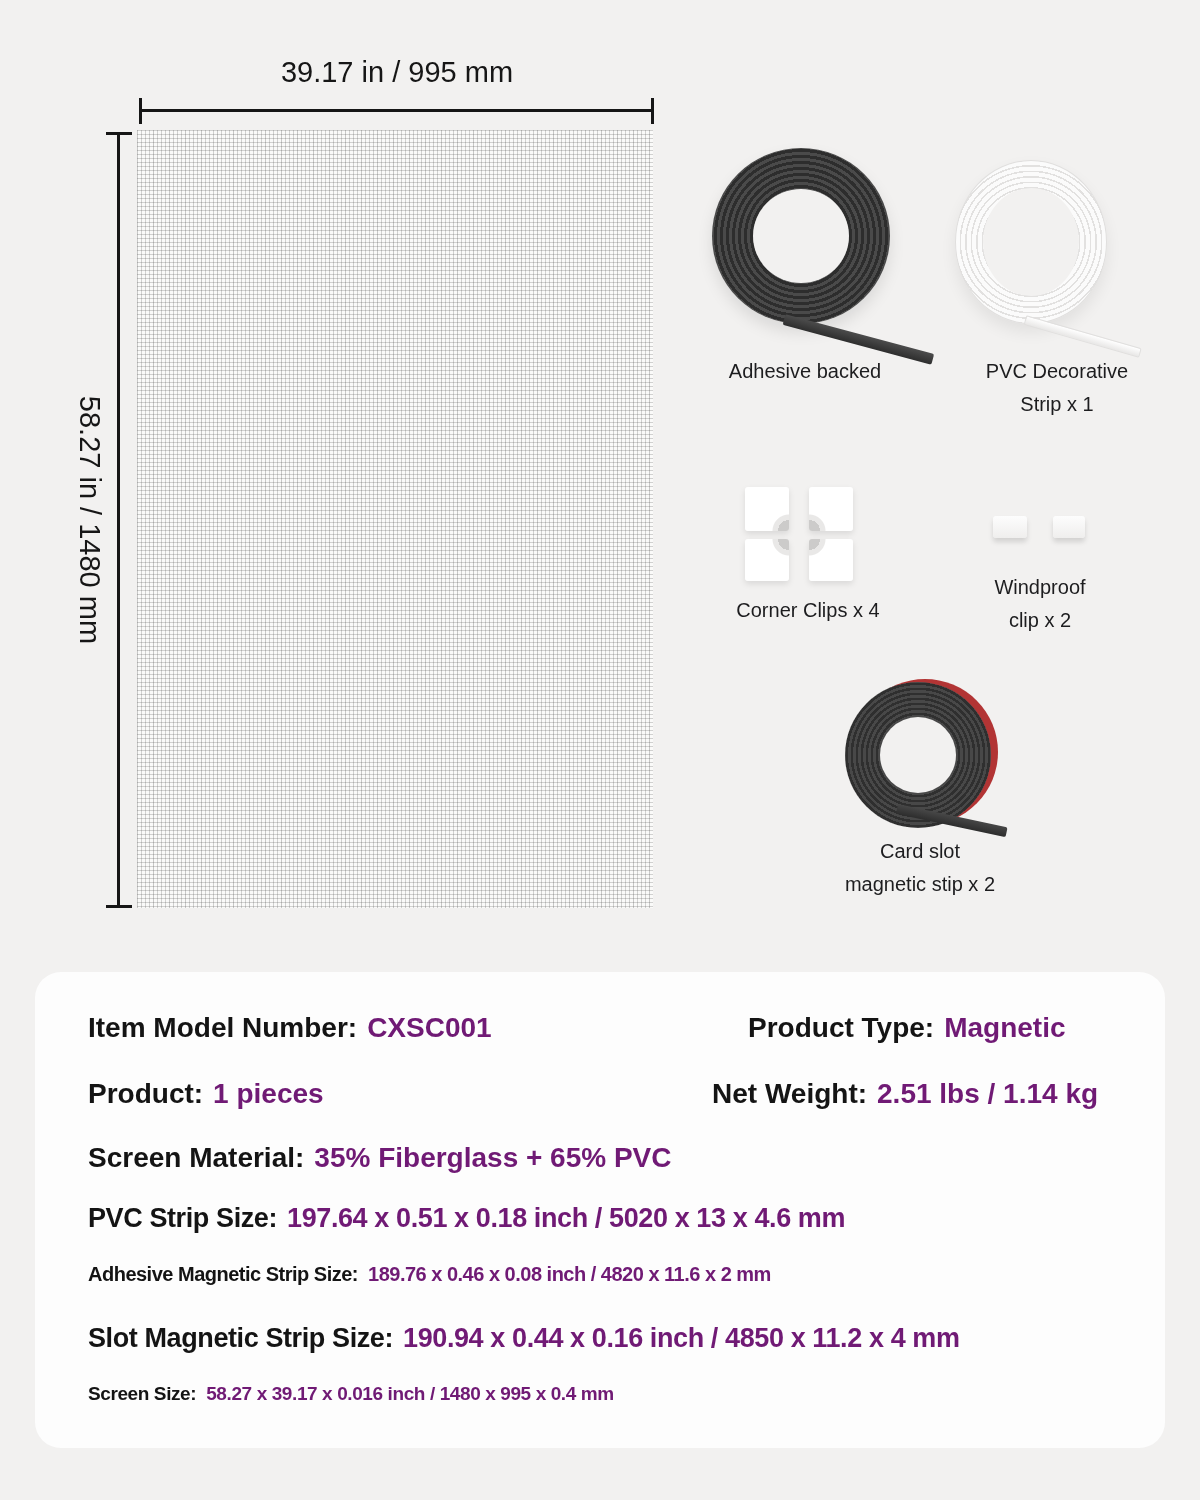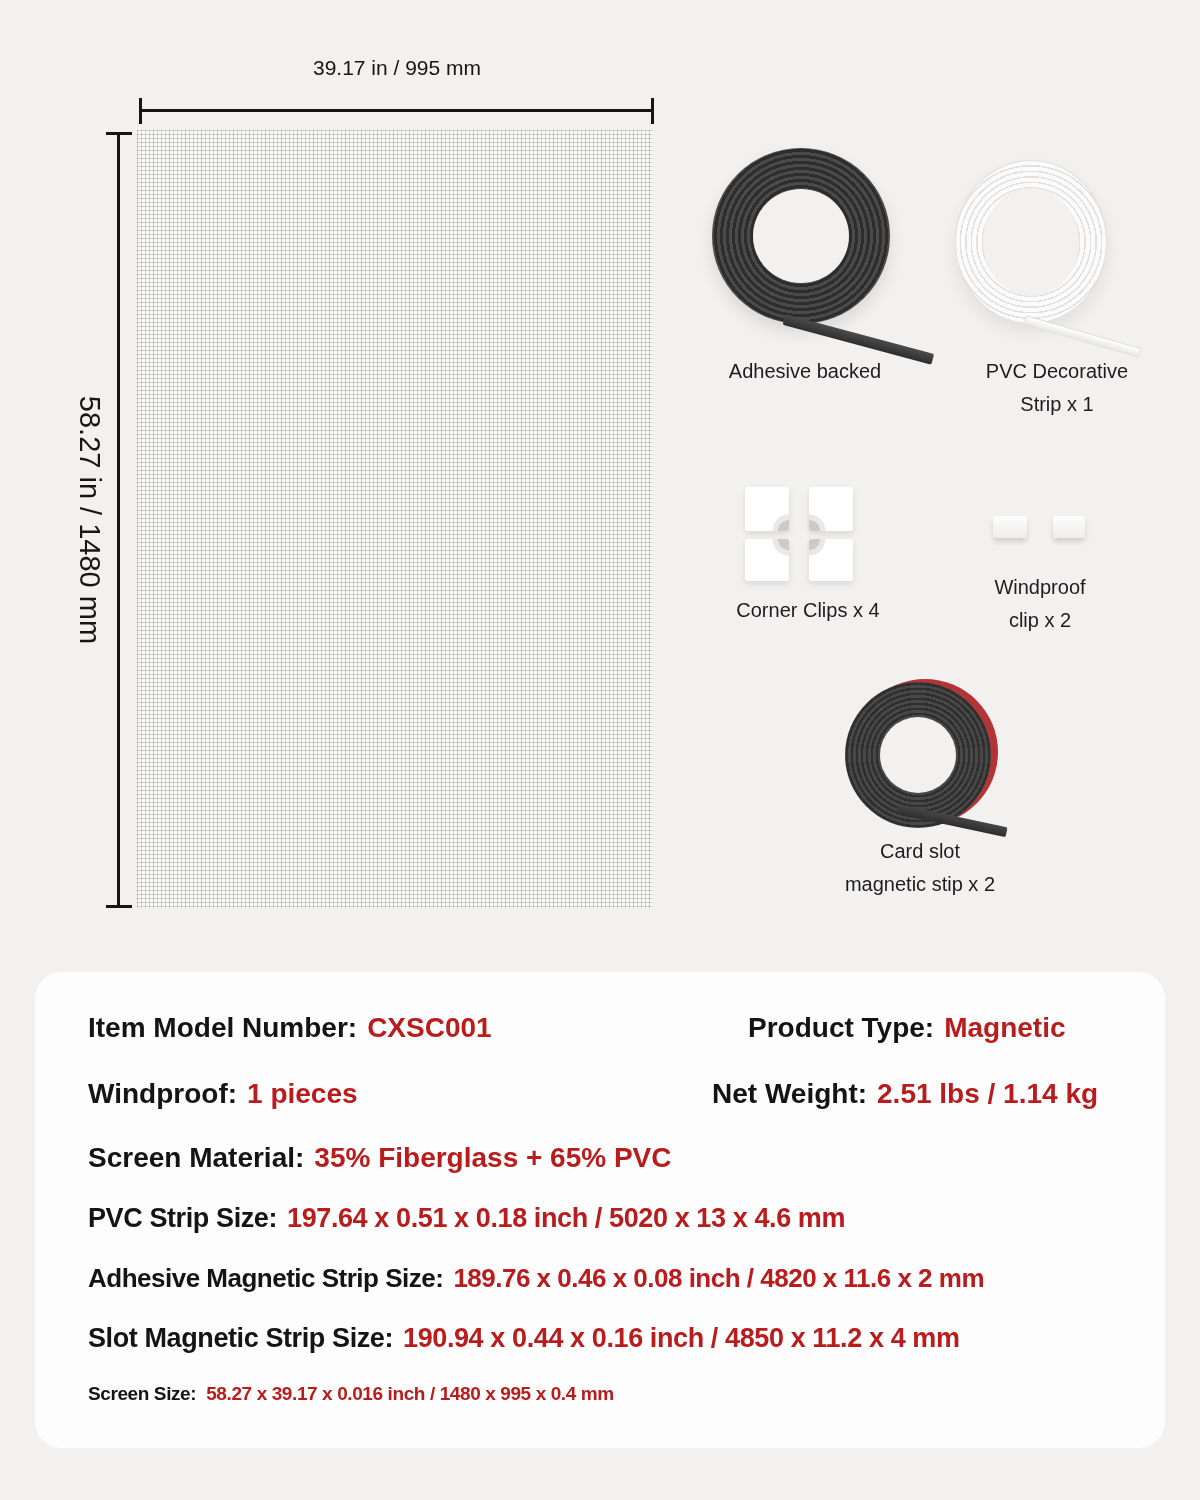--- a/index.html
+++ b/index.html
@@ -16,21 +16,21 @@
     background-color:#fafaf9;
     background-image:
       repeating-linear-gradient(to right, rgba(60,60,60,0.22) 0 1px, transparent 1px 4px),
       repeating-linear-gradient(to bottom, rgba(60,60,60,0.22) 0 1px, transparent 1px 4px),
       repeating-linear-gradient(to right, rgba(60,60,60,0.06) 0 1px, transparent 1px 16px);
   }
 
   
   .dim-h-label {
     position:absolute; left:140px; top:56px; width:514px;
-    text-align:center; font-size:21px; font-weight:500; color:#161616;
+    text-align:center; font-size:29px; font-weight:500; color:#161616;
   }
   .dim-h-line {
     position:absolute; left:139px; top:98px; width:515px; height:26px;
     border-left:3px solid #161616; border-right:3px solid #161616;
   }
   .dim-h-line::before {
     content:""; position:absolute; left:0; right:0; top:11px; height:3px; background:#161616;
   }
   .dim-v-label {
     position:absolute; left:-60px; top:504px; width:300px; height:32px;
@@ -121,28 +121,28 @@
   .cap-windproof{ left:880px; top:571px; }
   .cap-cardslot { left:760px; top:835px; }
 
   
   .spec-card {
     position:absolute; left:35px; top:972px; width:1130px; height:476px;
     background:#fdfdfd; border-radius:26px;
   }
   .spec-row { position:absolute; white-space:nowrap; font-size:28px; }
   .spec-label { font-weight:600; color:#141414; }
-  .spec-value { font-weight:700; color:#b91c1c; margin-left:10px; }
+  .spec-value { font-weight:700; color:#701a75; margin-left:10px; }
   .r1l { left:53px;  top:40px; }
   .r1r { left:677px; top:40px;margin-left:36px; }
   .r2l { left:53px;  top:106px; }
   .r2r { left:677px; top:106px; }
   .r3  { left:53px;  top:170px; }
   .r4  { left:53px;  top:231px; font-size:27px; letter-spacing:-0.4px; }
-  .r5  { left:53px;  top:291px; font-size:26px; letter-spacing:-0.5px; }
+  .r5  { left:53px;  top:291px; font-size:20px; letter-spacing:-0.5px; }
   .r6  { left:53px;  top:351px; font-size:27px; letter-spacing:-0.4px; }
   .r7  { left:53px;  top:411px; font-size:19px; letter-spacing:-0.4px; }
 </style>
 </head>
 <body>
 
 <div class="canvas">
 
   <div class="dim-h-label">39.17 in / 995 mm</div>
   <div class="dim-h-line"></div>
@@ -201,21 +201,21 @@
   </div>
 
   <div class="spec-card">
     <div class="spec-row r1l">
       <span class="spec-label">Item Model Number:</span><span class="spec-value">CXSC001</span>
     </div>
     <div class="spec-row r1r">
       <span class="spec-label">Product Type:</span><span class="spec-value">Magnetic</span>
     </div>
     <div class="spec-row r2l">
-      <span class="spec-label">Windproof:</span><span class="spec-value">1 pieces</span>
+      <span class="spec-label">Product:</span><span class="spec-value">1 pieces</span>
     </div>
     <div class="spec-row r2r">
       <span class="spec-label">Net Weight:</span><span class="spec-value">2.51 lbs / 1.14 kg</span>
     </div>
     <div class="spec-row r3">
       <span class="spec-label">Screen Material:</span><span class="spec-value">35% Fiberglass + 65% PVC</span>
     </div>
     <div class="spec-row r4">
       <span class="spec-label">PVC Strip Size:</span><span class="spec-value">197.64 x 0.51 x 0.18 inch / 5020 x 13 x 4.6 mm</span>
     </div>

